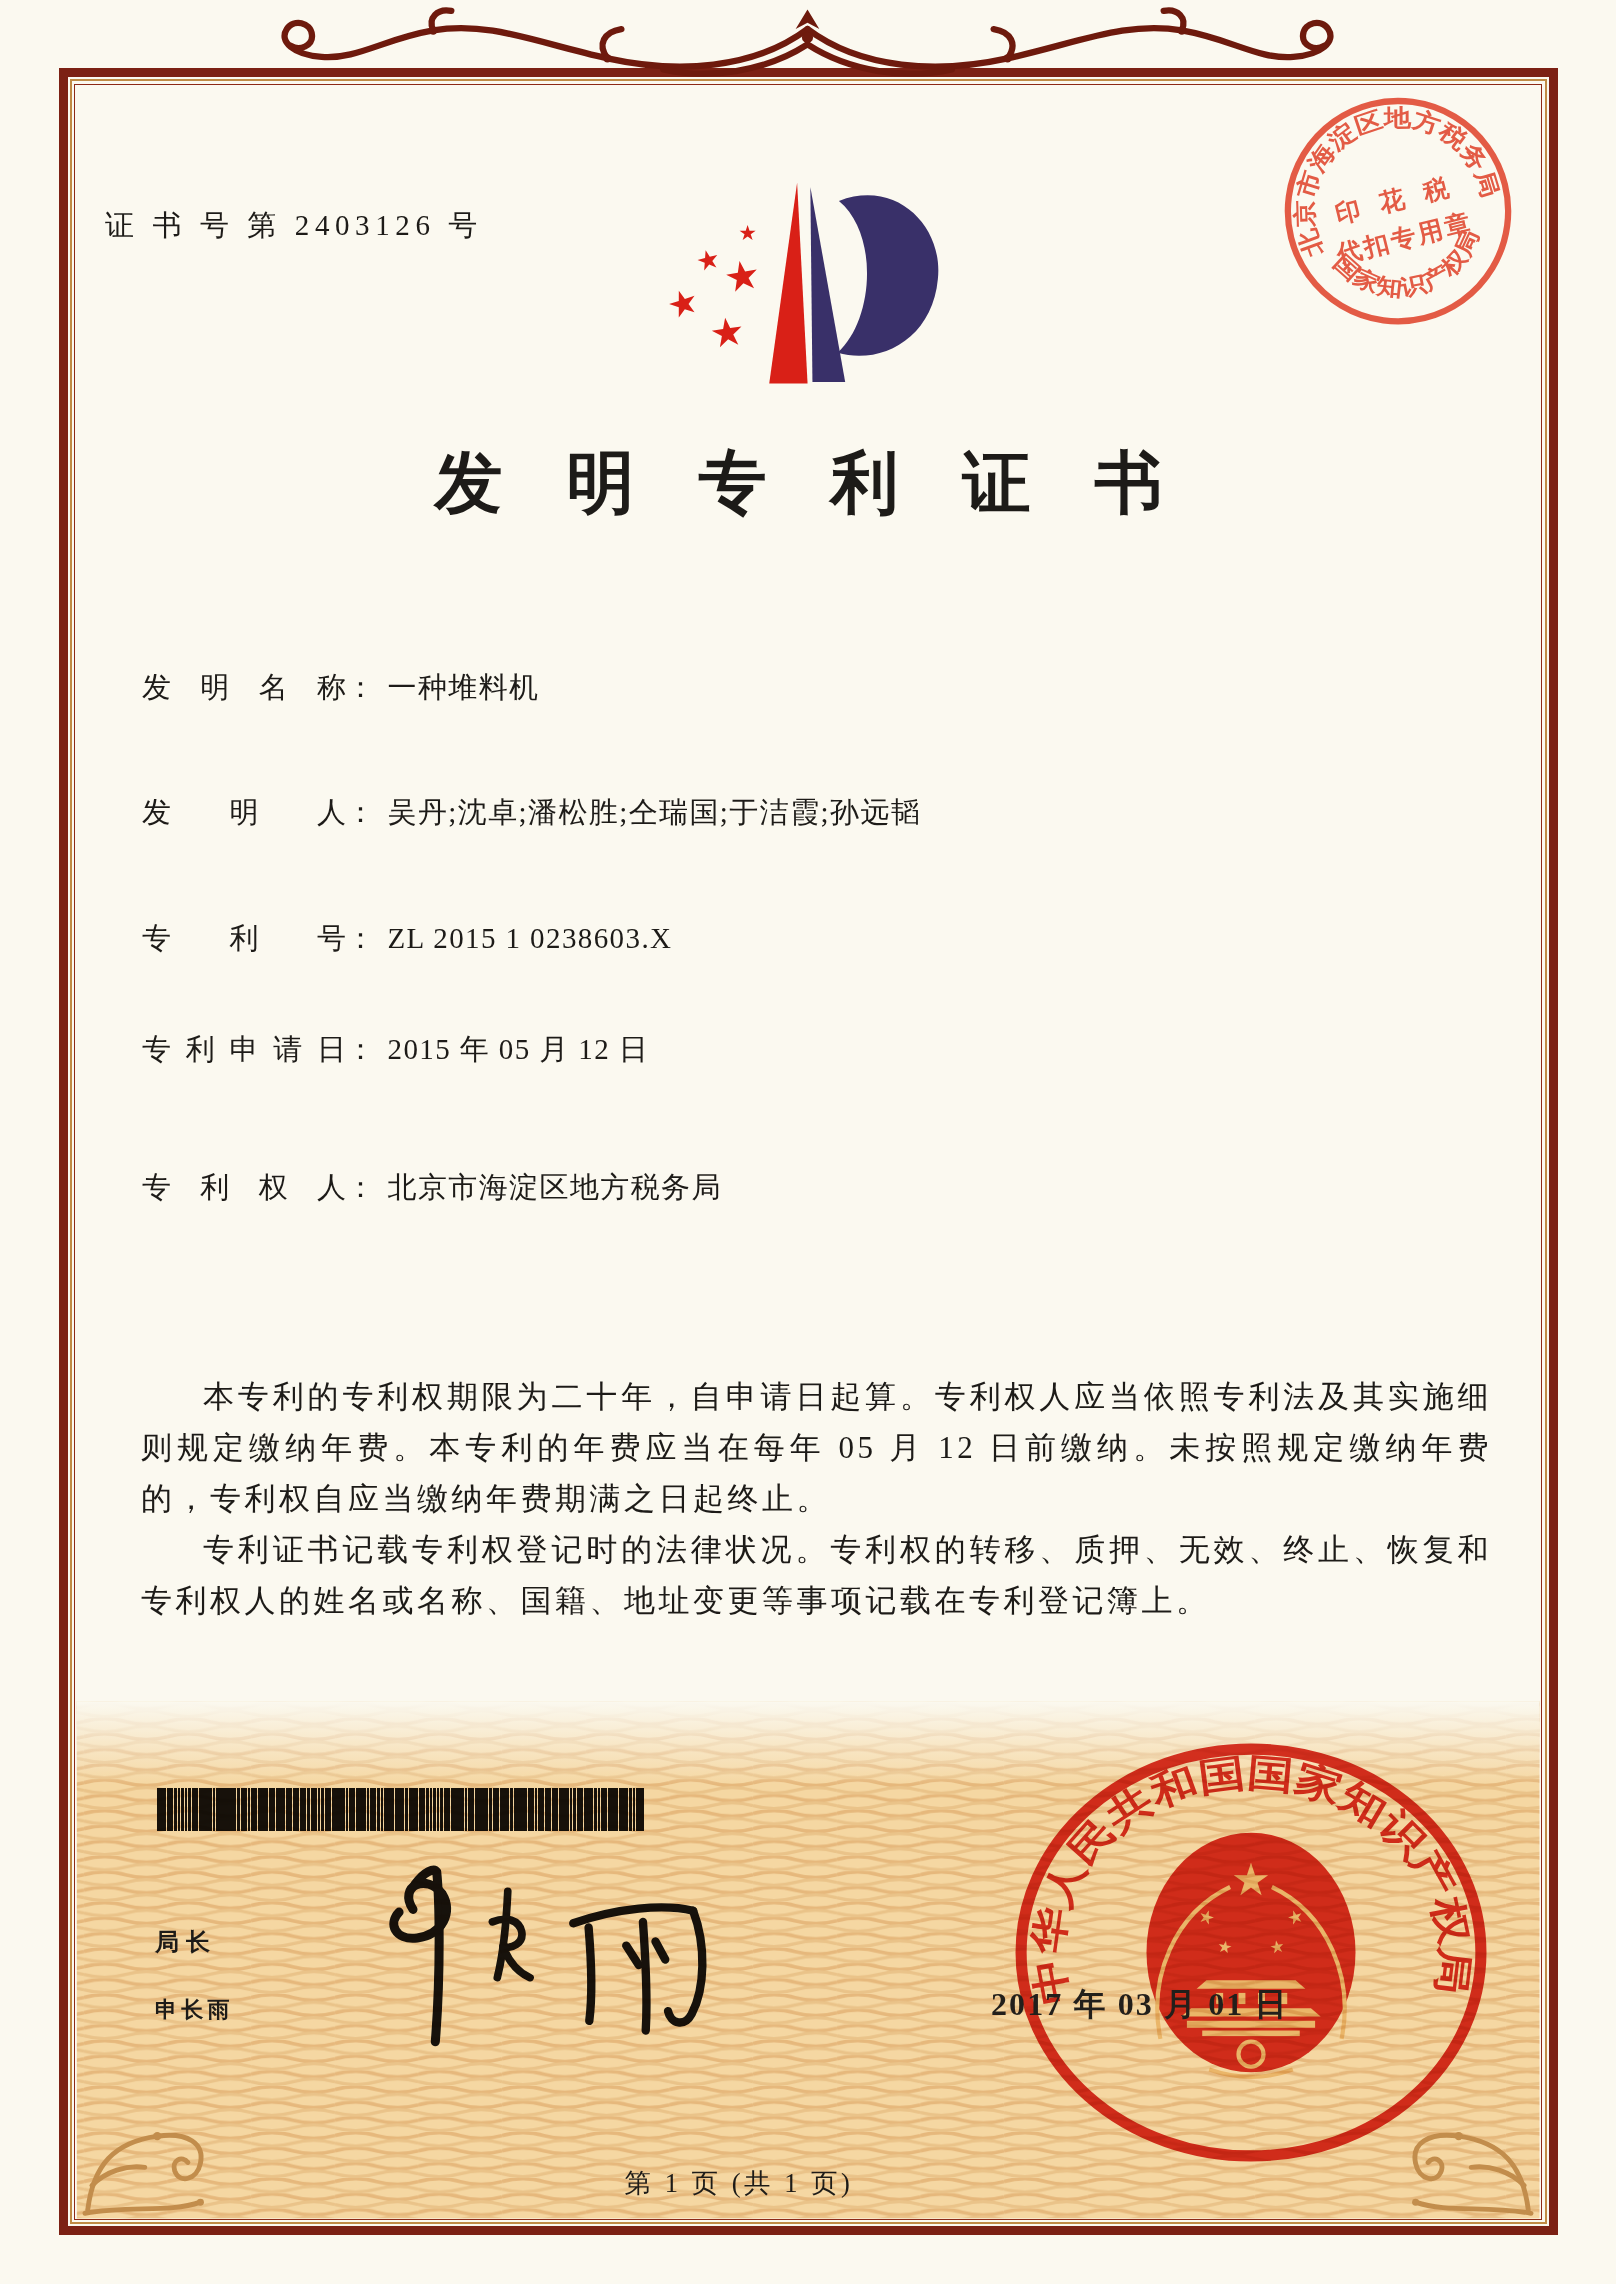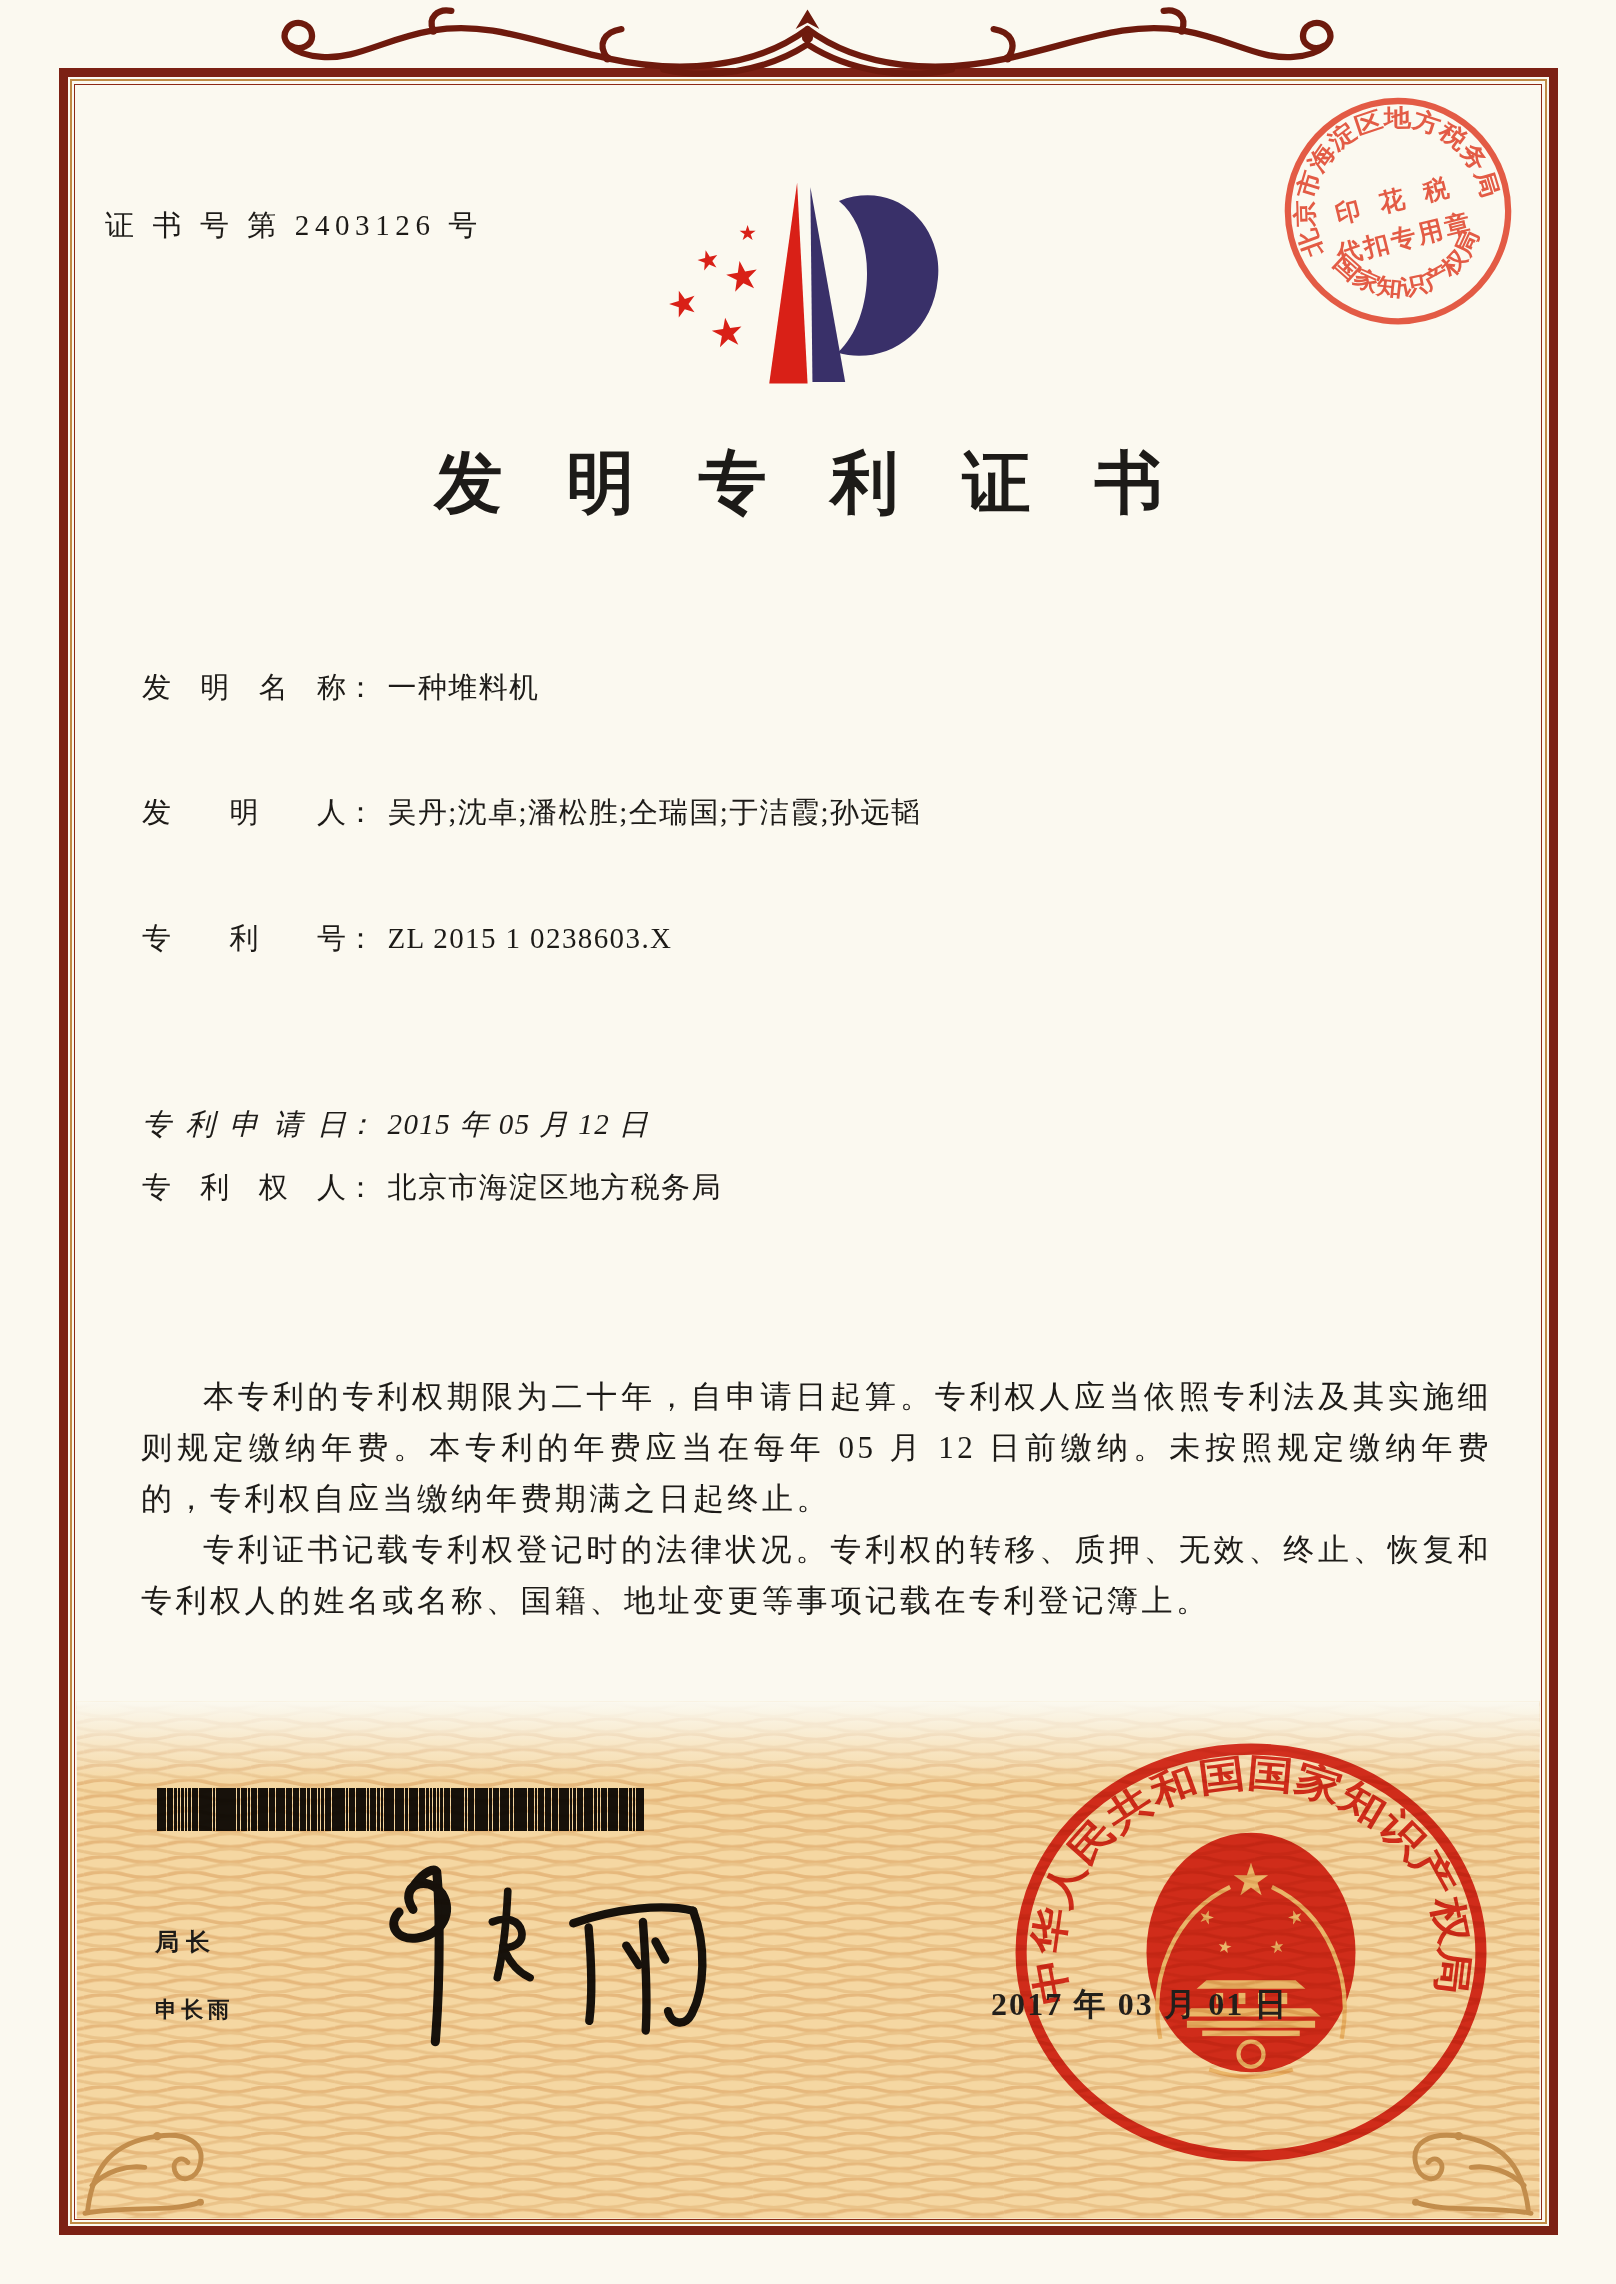--- a/index.html
+++ b/index.html
@@ -145,21 +145,21 @@
 
   <div class="abs field-row" style="top:668px;">
     <span class="f-label">发明名称</span><span class="f-colon">：</span><span class="f-value">一种堆料机</span>
   </div>
   <div class="abs field-row" style="top:793px;">
     <span class="f-label">发明人</span><span class="f-colon">：</span><span class="f-value">吴丹;沈卓;潘松胜;仝瑞国;于洁霞;孙远韬</span>
   </div>
   <div class="abs field-row" style="top:919px;">
     <span class="f-label">专利号</span><span class="f-colon">：</span><span class="f-value">ZL 2015 1 0238603.X</span>
   </div>
-  <div class="abs field-row" style="top:1105px;font-style:italic;">
+  <div class="abs field-row" style="top:1030px;">
     <span class="f-label">专利申请日</span><span class="f-colon">：</span><span class="f-value">2015 年 05 月 12 日</span>
   </div>
   <div class="abs field-row" style="top:1168px;">
     <span class="f-label">专利权人</span><span class="f-colon">：</span><span class="f-value">北京市海淀区地方税务局</span>
   </div>
 
   <div class="abs body-text">
     <p>本专利的专利权期限为二十年，自申请日起算。专利权人应当依照专利法及其实施细则规定缴纳年费。本专利的年费应当在每年 05 月 12 日前缴纳。未按照规定缴纳年费的，专利权自应当缴纳年费期满之日起终止。</p>
     <p>专利证书记载专利权登记时的法律状况。专利权的转移、质押、无效、终止、恢复和专利权人的姓名或名称、国籍、地址变更等事项记载在专利登记簿上。</p>
   </div>
@@ -221,15 +221,16 @@
           <path d="M-130,118 C-148,30 -110,-62 -30,-100" stroke-width="6"></path>
           <path d="M130,118 C148,30 110,-62 30,-100" stroke-width="6"></path>
           <path d="M-60,162 C-20,176 20,176 60,162" stroke-width="6"></path>
         </g>
       </g>
     </g>
   </svg>
 
   <div class="abs seal-date">2017 年 03 月 01 日</div>
 
+  <div class="abs footer">第 1 页 (共 1 页)</div>
 
 </div>
 
 
 </body></html>

